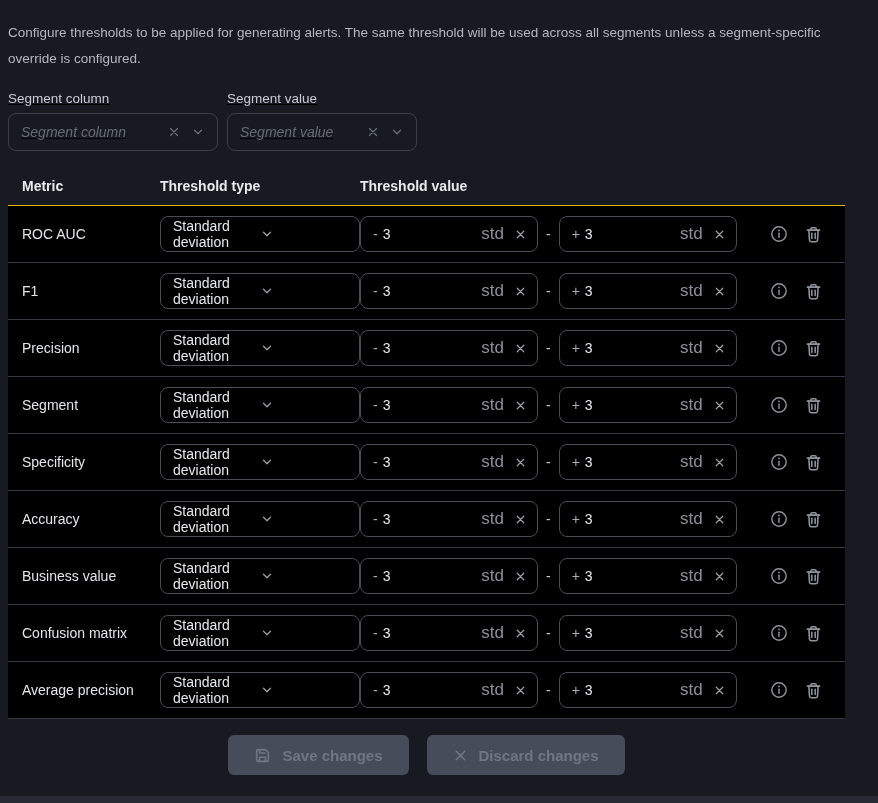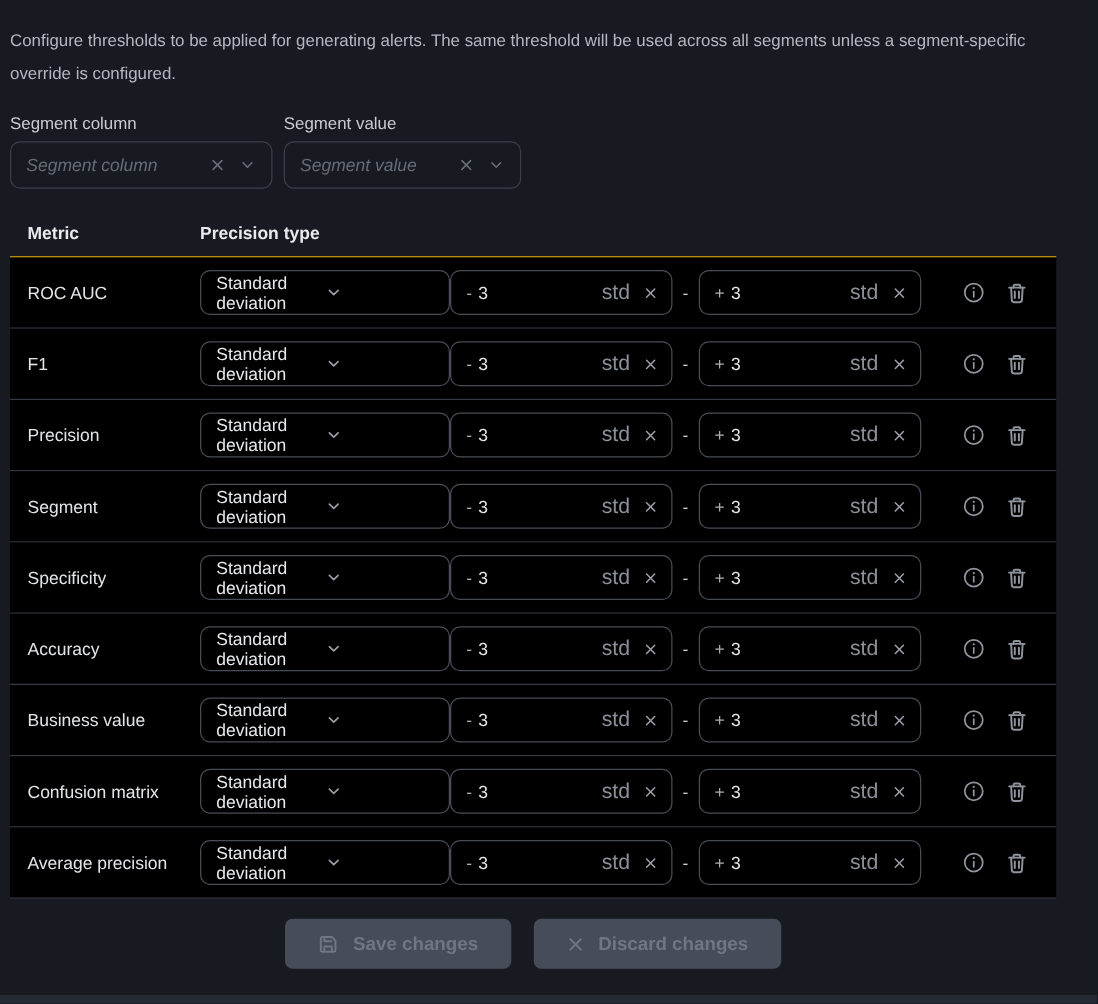--- a/index.html
+++ b/index.html
@@ -4,21 +4,21 @@
 <style>
   * { margin:0; padding:0; box-sizing:border-box; }
   html,body { background:#171A20; }
   body { font-family:"Liberation Sans","DejaVu Sans",sans-serif; }
   .app { position:relative; width:878px; height:803px; background:#171A20; overflow:hidden; }
   .content { padding:12px 33px 0 8px; }
 
   .page-title { color:#F2F3F5; font-size:21px; font-weight:700; letter-spacing:.2px; padding-bottom:11px; border-bottom:1px solid #3E434C; }
   .description { margin-top:8px; color:#B3B8C0; font-size:13.5px; line-height:26px; max-width:845px; }
 
-  .filters { margin-top:19px; display:flex; gap:9px; }
+  .filters { margin-top:19px; display:flex; gap:9px;text-decoration:underline; }
   .field-label { color:#C9CDD3; font-size:13.5px; margin-bottom:7px; }
   .select-box { height:38px; border:1px solid #3A3F48; border-radius:8px; background:#171A20;
     display:flex; align-items:center; padding:0 12px; cursor:pointer; }
   .select-box.w1 { width:210px; } .select-box.w2 { width:190px; }
   .placeholder { font-style:italic; color:#666C77; font-size:14px; flex:1; }
   .sel-icons { display:flex; align-items:center; gap:10px; color:#6A7078; }
 
   .table { margin-top:16px; }
   .thead { display:grid; grid-template-columns:138px 200px 383px 1fr; align-items:center;
     height:39px; padding-left:14px; border-bottom:1px solid #eab308; }
@@ -93,21 +93,22 @@
                 </svg>
             </span>
           </span>
         </div>
       </div>
     </div>
 
     <div class="table">
       <div class="thead">
         <div class="th">Metric</div>
-        <div class="th">Precision type</div>
+        <div class="th">Threshold type</div>
+        <div class="th">Threshold value</div>
         <div class="th"></div>
       </div>
       <div>
   <div class="trow">
     <div class="metric">ROC AUC</div>
     <div>
       <button class="select-btn">
         <span>Standard deviation</span>
         <span class="chev">
           <svg width="14" height="14" viewBox="0 0 16 16" fill="none" stroke="currentColor" stroke-width="1.5" stroke-linecap="round" stroke-linejoin="round">

